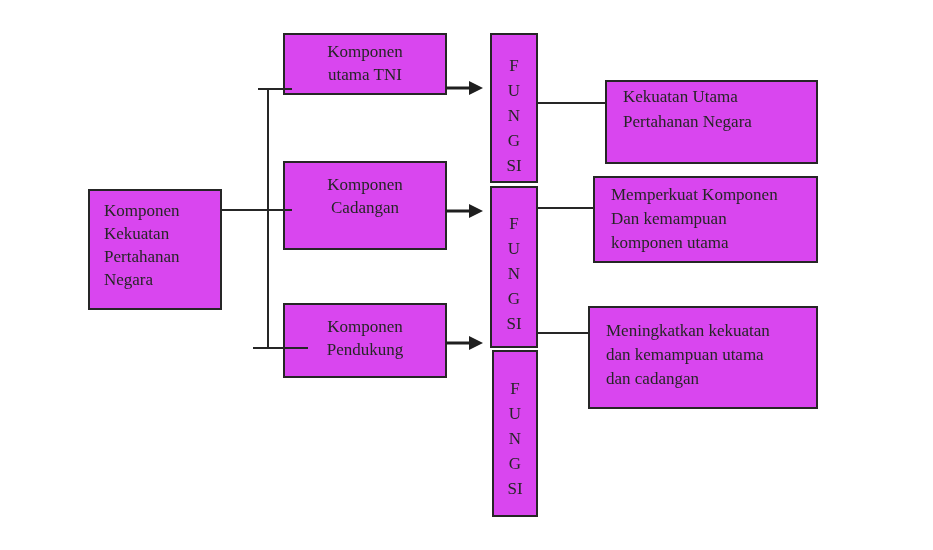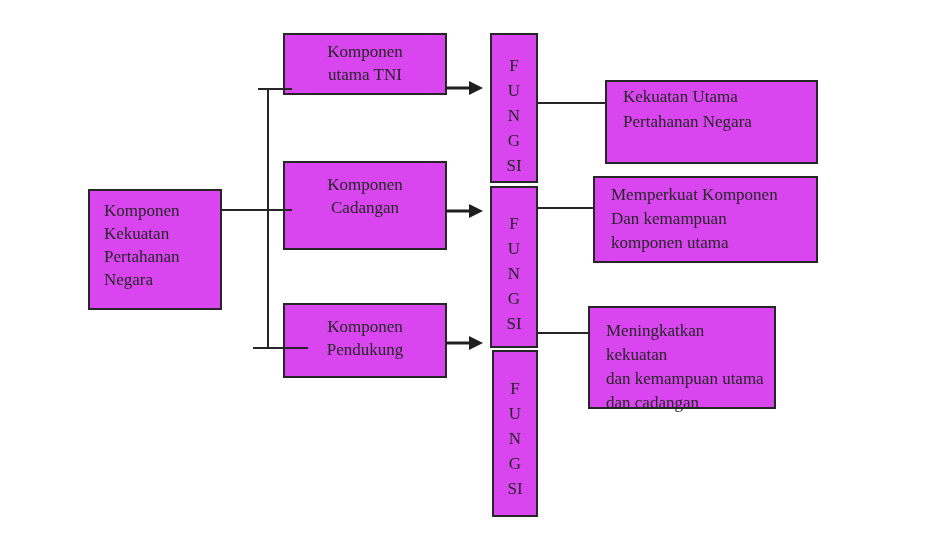--- a/index.html
+++ b/index.html
@@ -91,21 +91,21 @@
     <span class="txt">Kekuatan Utama
 Pertahanan Negara</span>
   </div>
 
   <div class="box" style="left:593px; top:176px; width:225px; height:87px; padding:5px 6px 0 16px; line-height:24px;">
     <span class="txt">Memperkuat Komponen
 Dan kemampuan
 komponen utama</span>
   </div>
 
-  <div class="box" style="left:588px; top:306px; width:188px; height:103px; padding:11px 6px 0 16px; line-height:24px;">
+  <div class="box" style="left:588px; top:306px; width:230px; height:103px; padding:11px 6px 0 16px; line-height:24px;">
     <span class="txt">Meningkatkan kekuatan
 dan kemampuan utama
 dan cadangan</span>
   </div>
 
   <div class="hline" style="left:222px; top:209px; width:70px; height:2px;"></div>
   <div class="vline" style="left:267px; top:89px; width:2px; height:259px;"></div>
   <div class="hline" style="left:258px; top:88px; width:34px; height:2px;"></div>
   <div class="hline" style="left:253px; top:347px; width:55px; height:2px;"></div>
 

